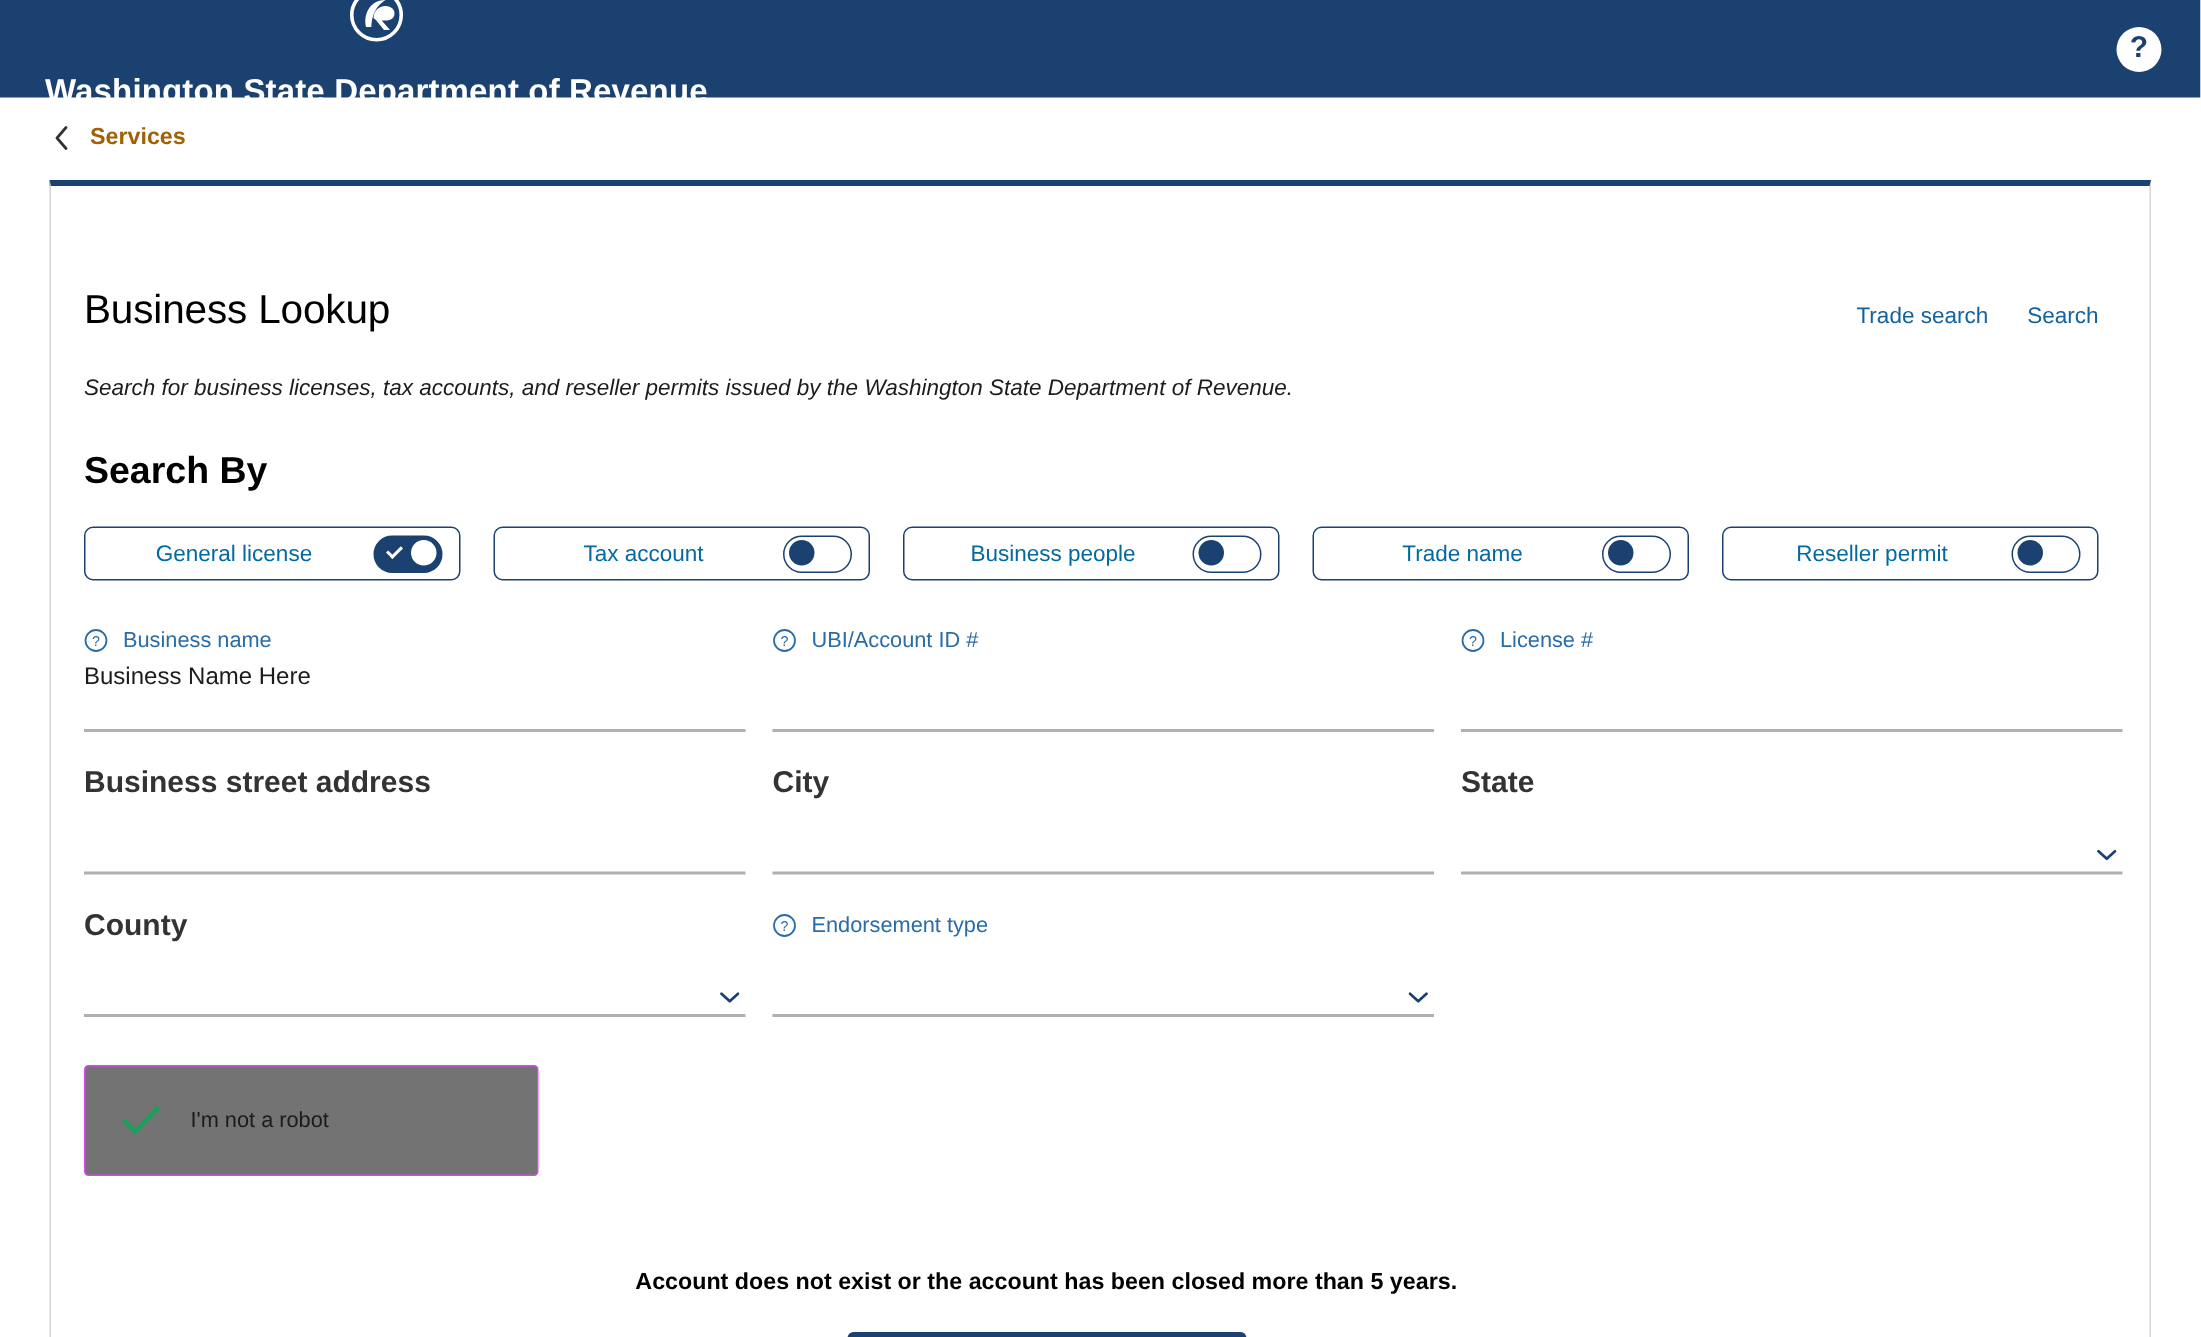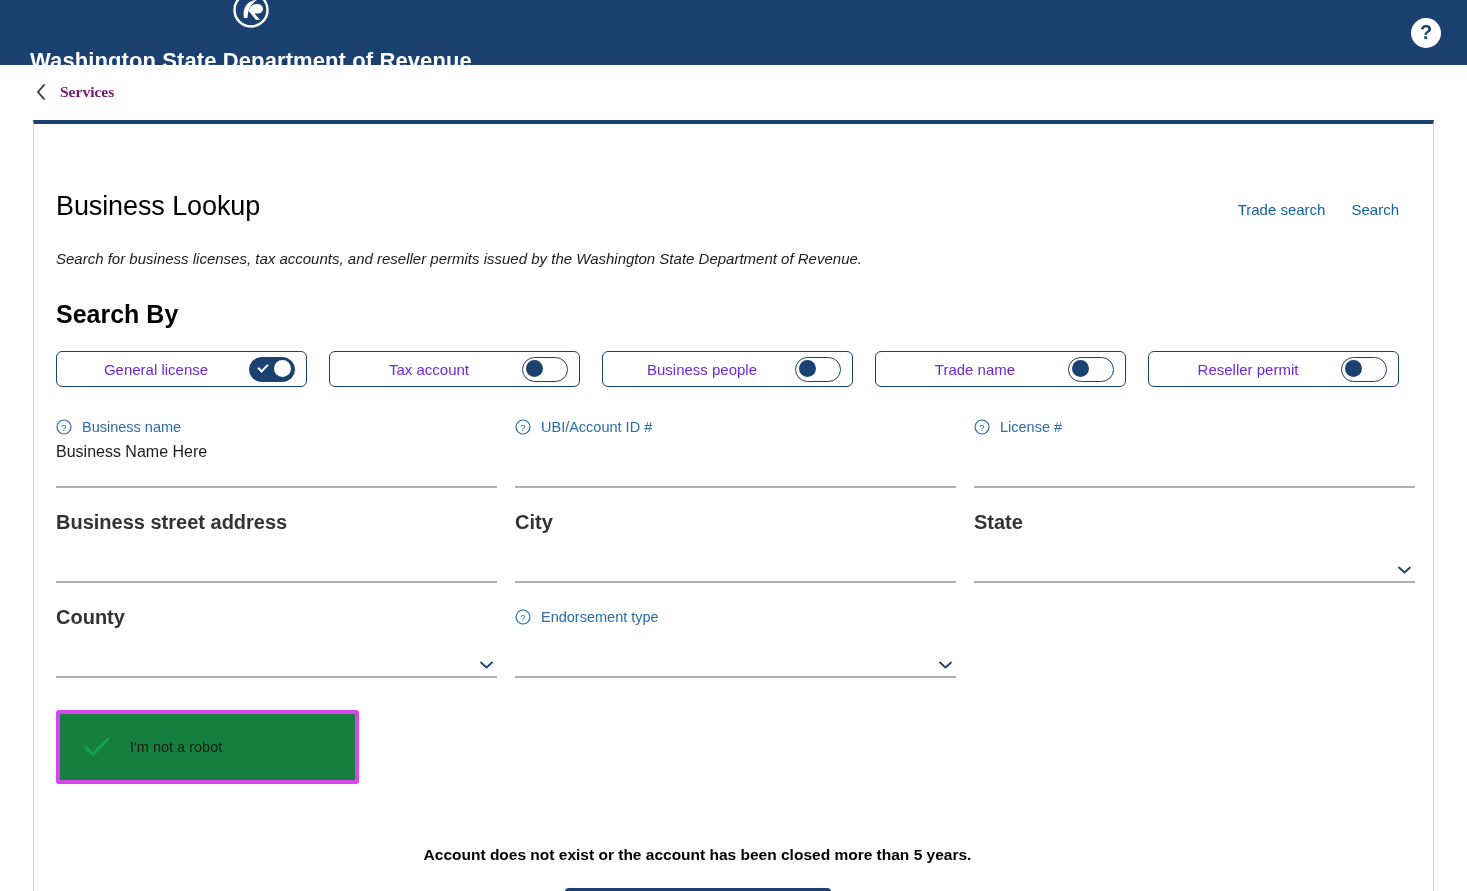--- a/index.html
+++ b/index.html
@@ -70,23 +70,22 @@
     background: #ffffff;
   }
   .crumb-chevron {
     width: 10px; height: 16px;
     display: block;
     cursor: pointer;
   }
   .crumb-label {
     font-size: 15.5px;
     font-weight: 700;
-    color: #701a75;
-    cursor: pointer;
-    font-family: Liberation Serif, serif;
+    color: #a16207;
+    cursor: pointer;
   }
 
   
   .card {
     position: absolute;
     left: 33px;
     top: 120px;
     width: 1401px;
     min-height: 780px;
     background: #ffffff;
@@ -142,21 +141,21 @@
     align-items: center;
     justify-content: space-between;
     padding: 0 11px 0 12px;
     cursor: pointer;
     background: #ffffff;
   }
   .toggle-pill .pill-label {
     flex: 1 1 auto;
     text-align: center;
     font-size: 15px;
-    color: #6d28d9;
+    color: #0369a1;
     padding-right: 6px;
   }
   .switch {
     position: relative;
     width: 46px; height: 25px;
     border-radius: 13px;
     border: 1.5px solid #1b4171;
     background: #ffffff;
     flex: 0 0 46px;
   }
@@ -232,22 +231,22 @@
     width: 13px; height: 8px;
     display: block;
   }
   .row-gap { height: 24px; grid-column: 1 / -1; }
 
   
   .captcha {
     margin-top: 32px;
     width: 303px;
     height: 74px;
-    background: #15803d;
-    border: 4px solid #d946ef;
+    background: #737373;
+    border: 1px solid #d946ef;
     border-radius: 3px;
     display: flex;
     align-items: center;
     padding-left: 24px;
     gap: 20px;
     cursor: pointer;
   }
   .check-mark {
     width: 26px; height: 20px;
     flex: 0 0 26px;

